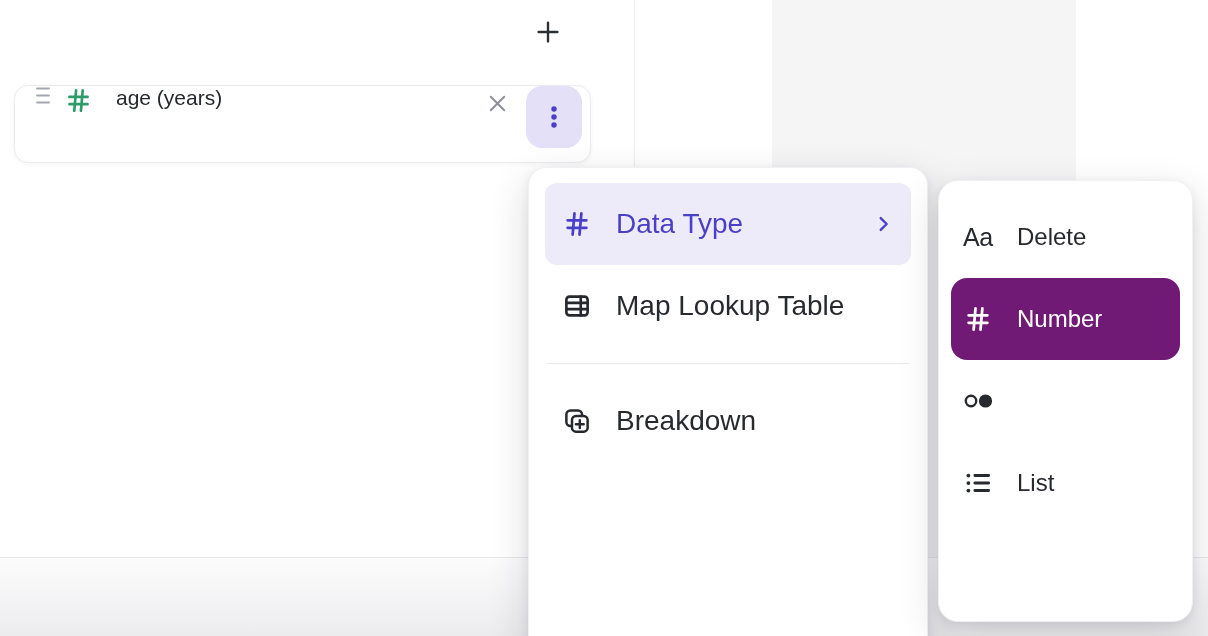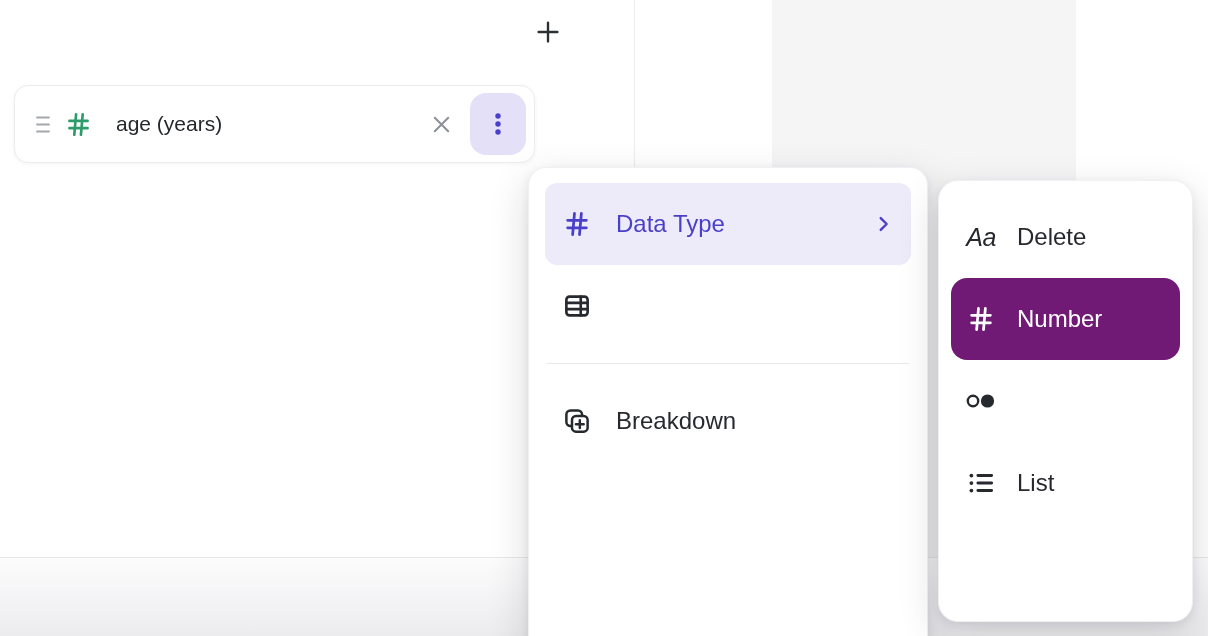--- a/index.html
+++ b/index.html
@@ -27,24 +27,24 @@
     font-size:24px; font-weight:700; color:#232629; letter-spacing:.1px;
   }
   .add-btn {
     position:absolute; left:531px; top:15px; width:34px; height:34px;
     display:flex; align-items:center; justify-content:center;
     color:#2b2e33; cursor:pointer; background:none; border:none;
   }
 
   
   .field-card {
-    position:absolute; left:14px; top:85px; width:521px; height:78px;
+    position:absolute; left:14px; top:85px; width:577px; height:78px;
     background:#fff; border:1px solid #ebecef; border-radius:14px;
     box-shadow:0 1px 4px rgba(30,32,40,.05);
-    display:flex; align-items:center; padding:0 8px 0 21px;
+    display:flex; padding:0 8px 0 21px;
   }
   .drag-handle { color:#a3a7ae; margin-right:14px; display:flex; cursor:grab; }
   .field-type-icon { color:#2e9c6a; display:flex; margin-right:23px; }
   .field-label { font-size:21px; font-weight:500; color:#25282c; flex:1 1 auto; }
   .close-x {
     width:34px; height:34px; display:flex; align-items:center; justify-content:center;
     color:#8c9097; background:none; border:none; cursor:pointer; margin-right:12px;
   }
   .kebab-btn {
     width:56px; height:62px; border:none; cursor:pointer;
@@ -62,35 +62,35 @@
     left:528px; top:167px; width:400px; height:520px;
     border-radius:18px; padding:15px 16px;
   }
   .submenu {
     left:938px; top:180px; width:255px; height:442px;
     border-radius:20px; padding:15px 12px; z-index:11;
   }
   .menu-item {
     height:82px; display:flex; align-items:center;
     padding:8px 17px; border-radius:12px; cursor:pointer;
-    font-size:24px; font-weight:500; color:#27292e;
+    font-size:28px; font-weight:500; color:#27292e;
   }
   .menu-item .mi-icon {
     width:30px; display:flex; align-items:center; justify-content:center;
     margin-right:24px; color:#26292e; flex:0 0 auto;
   }
   .context-menu .menu-item.highlighted {
     background:#edebfa; color:#4a3fc9;
   }
   .context-menu .menu-item.highlighted .mi-icon { color:#4a3fc9; }
   .mi-chevron { margin-left:auto; display:flex; color:#4a3fc9; }
   .menu-divider { height:1px; background:#e7e8ea; margin:16px 2px; }
 
   .submenu .menu-item { padding:0 12px; font-size:24px; }
-  .submenu .menu-item .mi-icon { width:36px; margin-right:18px; justify-content:center;font-style:italic; }
+  .submenu .menu-item .mi-icon { width:36px; margin-right:18px; justify-content:flex-start; }
   .submenu .menu-item.selected {
     background:#701a75; color:#ffffff; border-radius:16px;
   }
   .submenu .menu-item.selected .mi-icon { color:#ffffff; }
   .aa-glyph { font-size:25px; font-weight:500; letter-spacing:-.5px; }
 
   svg { display:block; }
 </style>
 </head>
 <body>
@@ -155,20 +155,21 @@
       </span>
     </div>
 
     <div class="menu-item">
       <span class="mi-icon">
         <svg width="30" height="30" viewBox="0 0 24 24" fill="none" stroke="currentColor" stroke-width="2.1" stroke-linecap="round" stroke-linejoin="round">
           <rect x="3.5" y="4.5" width="17" height="15" rx="2.5"></rect>
           <path d="M3.5 9.5h17M3.5 14.5h17M15 4.5v15"></path>
         </svg>
       </span>
+      <span class="mi-label">Map Lookup Table</span>
     </div>
 
 
     <div class="menu-divider"></div>
 
 
     <div class="menu-item">
       <span class="mi-icon">
         <svg width="30" height="30" viewBox="0 0 24 24" fill="none" stroke="currentColor" stroke-width="2" stroke-linecap="round" stroke-linejoin="round">
           <rect x="3.5" y="3.5" width="12.5" height="12.5" rx="3.2"></rect>

